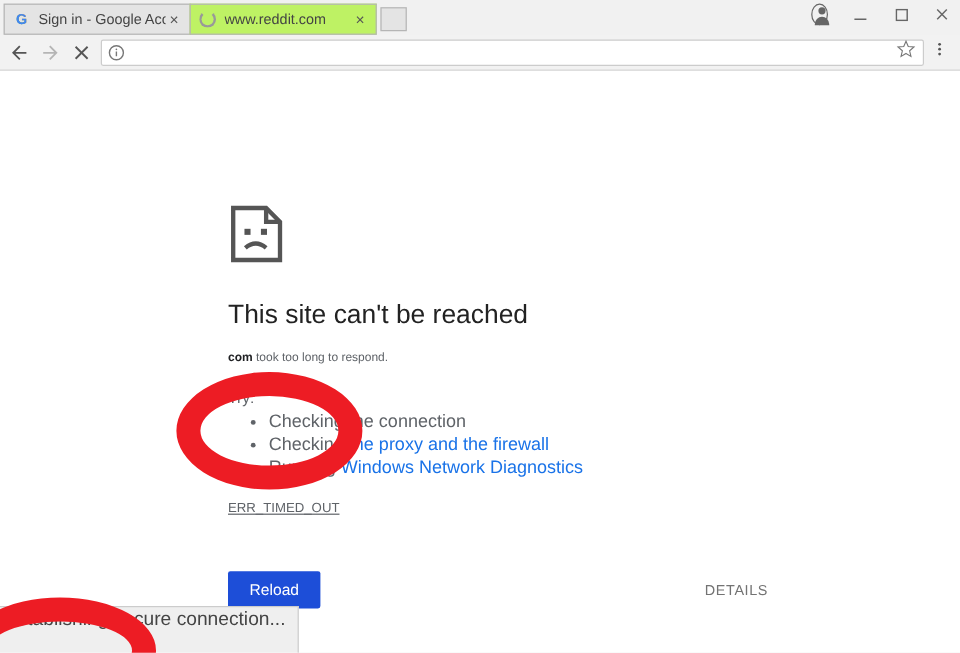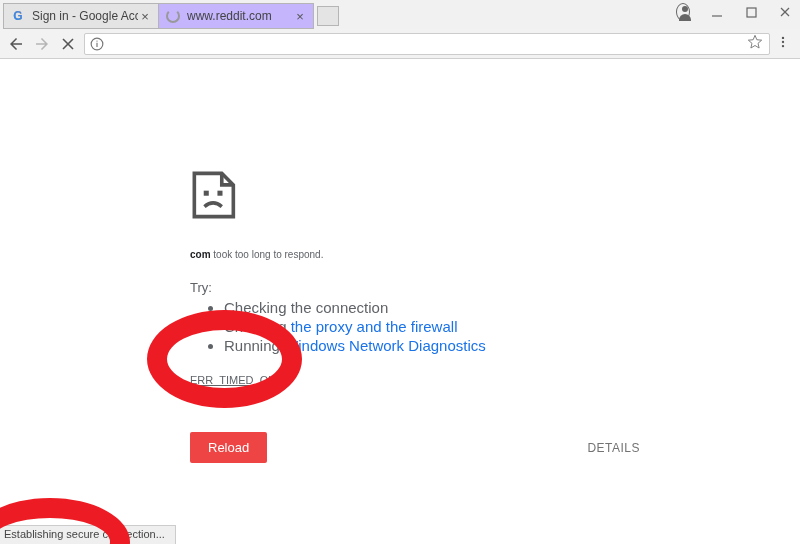--- a/index.html
+++ b/index.html
@@ -1,21 +1,21 @@
 <!DOCTYPE html>
 <html><head>
   <meta charset="utf-8">
   <style>
     * { margin: 0; padding: 0; box-sizing: border-box; }
     body { font-family: "Segoe UI", Arial, sans-serif; background: #f1f1f1; width: 800px; height: 544px; overflow: hidden; position: relative; }
     
     
     .titlebar { height: 29px; background: #f1f1f1; display: flex; align-items: flex-end; padding-left: 3px; }
     .tab { height: 26px; width: 156px; display: flex; align-items: center; padding: 0 6px; background: #e4e4e4; border: 1px solid #b5b5b5; position: relative; font-size: 12px; color: #333; margin-right: -1px; }
-    .tab.active { background: #c4b5fd; z-index: 2; }
+    .tab.active { background: #bef264; z-index: 2; }
     .tab .favicon { width: 16px; height: 16px; flex-shrink: 0; margin-right: 6px; display: flex; align-items: center; justify-content: center; }
     .tab .tab-title { flex: 1; white-space: nowrap; overflow: hidden; text-overflow: clip; color: #444; }
     .tab .tab-close { width: 14px; height: 14px; font-size: 13px; color: #555; display: flex; align-items: center; justify-content: center; cursor: pointer; }
     .newtab { width: 22px; height: 20px; border: 1px solid #b5b5b5; background: #e4e4e4; margin-left: 4px; margin-bottom: 3px; }
     .window-controls { position: absolute; top: 5px; right: 8px; display: flex; align-items: center; gap: 20px; color: #666; }
     .win-ctrl { width: 14px; height: 14px; display: flex; align-items: center; justify-content: center; cursor: pointer; }
     
     
     .toolbar { height: 30px; background: #f2f2f2; border-bottom: 1px solid #cfcfcf; display: flex; align-items: center; padding: 0 6px; gap: 6px; }
     .nav-btn { width: 20px; height: 20px; display: flex; align-items: center; justify-content: center; color: #555; cursor: pointer; }
@@ -32,25 +32,25 @@
     .error-icon { width: 52px; height: 52px; margin-bottom: 28px; }
     .error-title { font-size: 22px; font-weight: 400; color: #222; margin-bottom: 18px; }
     .error-subtitle { font-size: 10px; color: #5f6368; margin-bottom: 20px; }
     .error-subtitle b { color: #202124; font-weight: 600; }
     .error-try { font-size: 13px; color: #5f6368; margin-bottom: 4px; }
     .error-list { font-size: 15px; color: #5f6368; padding-left: 34px; }
     .error-list li { margin-bottom: 2px; }
     .error-list a { color: #1a73e8; text-decoration: none; }
     .error-code { font-size: 11px; color: #5f6368; margin-top: 20px; text-decoration: underline; }
     .error-buttons { margin-top: 46px; display: flex; justify-content: space-between; align-items: center; }
-    .reload-btn { background: #ef4444; color: #fff; border: none; padding: 8px 18px; font-size: 13px; cursor: pointer; border-radius: 2px; }
+    .reload-btn { background: #1d4ed8; color: #fff; border: none; padding: 8px 18px; font-size: 13px; cursor: pointer; border-radius: 2px; }
     .details-btn { color: #737373; font-size: 12px; letter-spacing: 0.5px; cursor: pointer; }
     
     
-    .status-bar { position: absolute; bottom: 0; left: 0; background: #efefef; border: 1px solid #ccc; border-left: none; border-bottom: none; font-size: 11px; color: #444; padding: 2px 10px 4px 4px; }
+    .status-bar { position: absolute; bottom: 0; left: 0; background: #efefef; border: 1px solid #ccc; border-left: none; border-bottom: none; font-size: 16px; color: #444; padding: 2px 10px 18px 4px; }
     
     
     .red-circle { position: absolute; border: 20px solid #ed1c24; border-radius: 50%; pointer-events: none; }
     .circle1 { left: 147px; top: 310px; width: 155px; height: 98px; }
     .circle2 { left: -30px; top: 498px; width: 160px; height: 88px; }
     
     
     .g-favicon { font-weight: bold; font-size: 12px; background: linear-gradient(45deg, #4285f4, #34a853, #fbbc05, #ea4335); -webkit-background-clip: text; background-clip: text; color: #4285f4; }
     
     
@@ -147,20 +147,21 @@
   <div class="error-container">
     <div class="error-icon">
       <svg width="52" height="52" viewBox="0 0 72 72">
         <path d="M 6 6 L 44 6 L 60 22 L 60 66 L 6 66 Z" fill="none" stroke="#555" stroke-width="5"></path>
         <path d="M 44 6 L 44 22 L 60 22" fill="none" stroke="#555" stroke-width="5"></path>
         <rect x="19" y="30" width="7" height="7" fill="#555"></rect>
         <rect x="38" y="30" width="7" height="7" fill="#555"></rect>
         <path d="M 20 52 Q 32 42 44 52" fill="none" stroke="#555" stroke-width="5"></path>
       </svg>
     </div>
+    <h1 class="error-title">This site can't be reached</h1>
     <p class="error-subtitle">
       <b>com</b><span> took too long to respond.</span>
     </p>
     <p class="error-try">Try:</p>
     <ul class="error-list">
       <li><span>Checking the connection</span></li>
       <li><span>Checking </span><a href="#">the proxy and the firewall</a></li>
       <li><span>Running </span><a href="#">Windows Network Diagnostics</a></li>
     </ul>
     <p class="error-code">ERR_TIMED_OUT</p>

